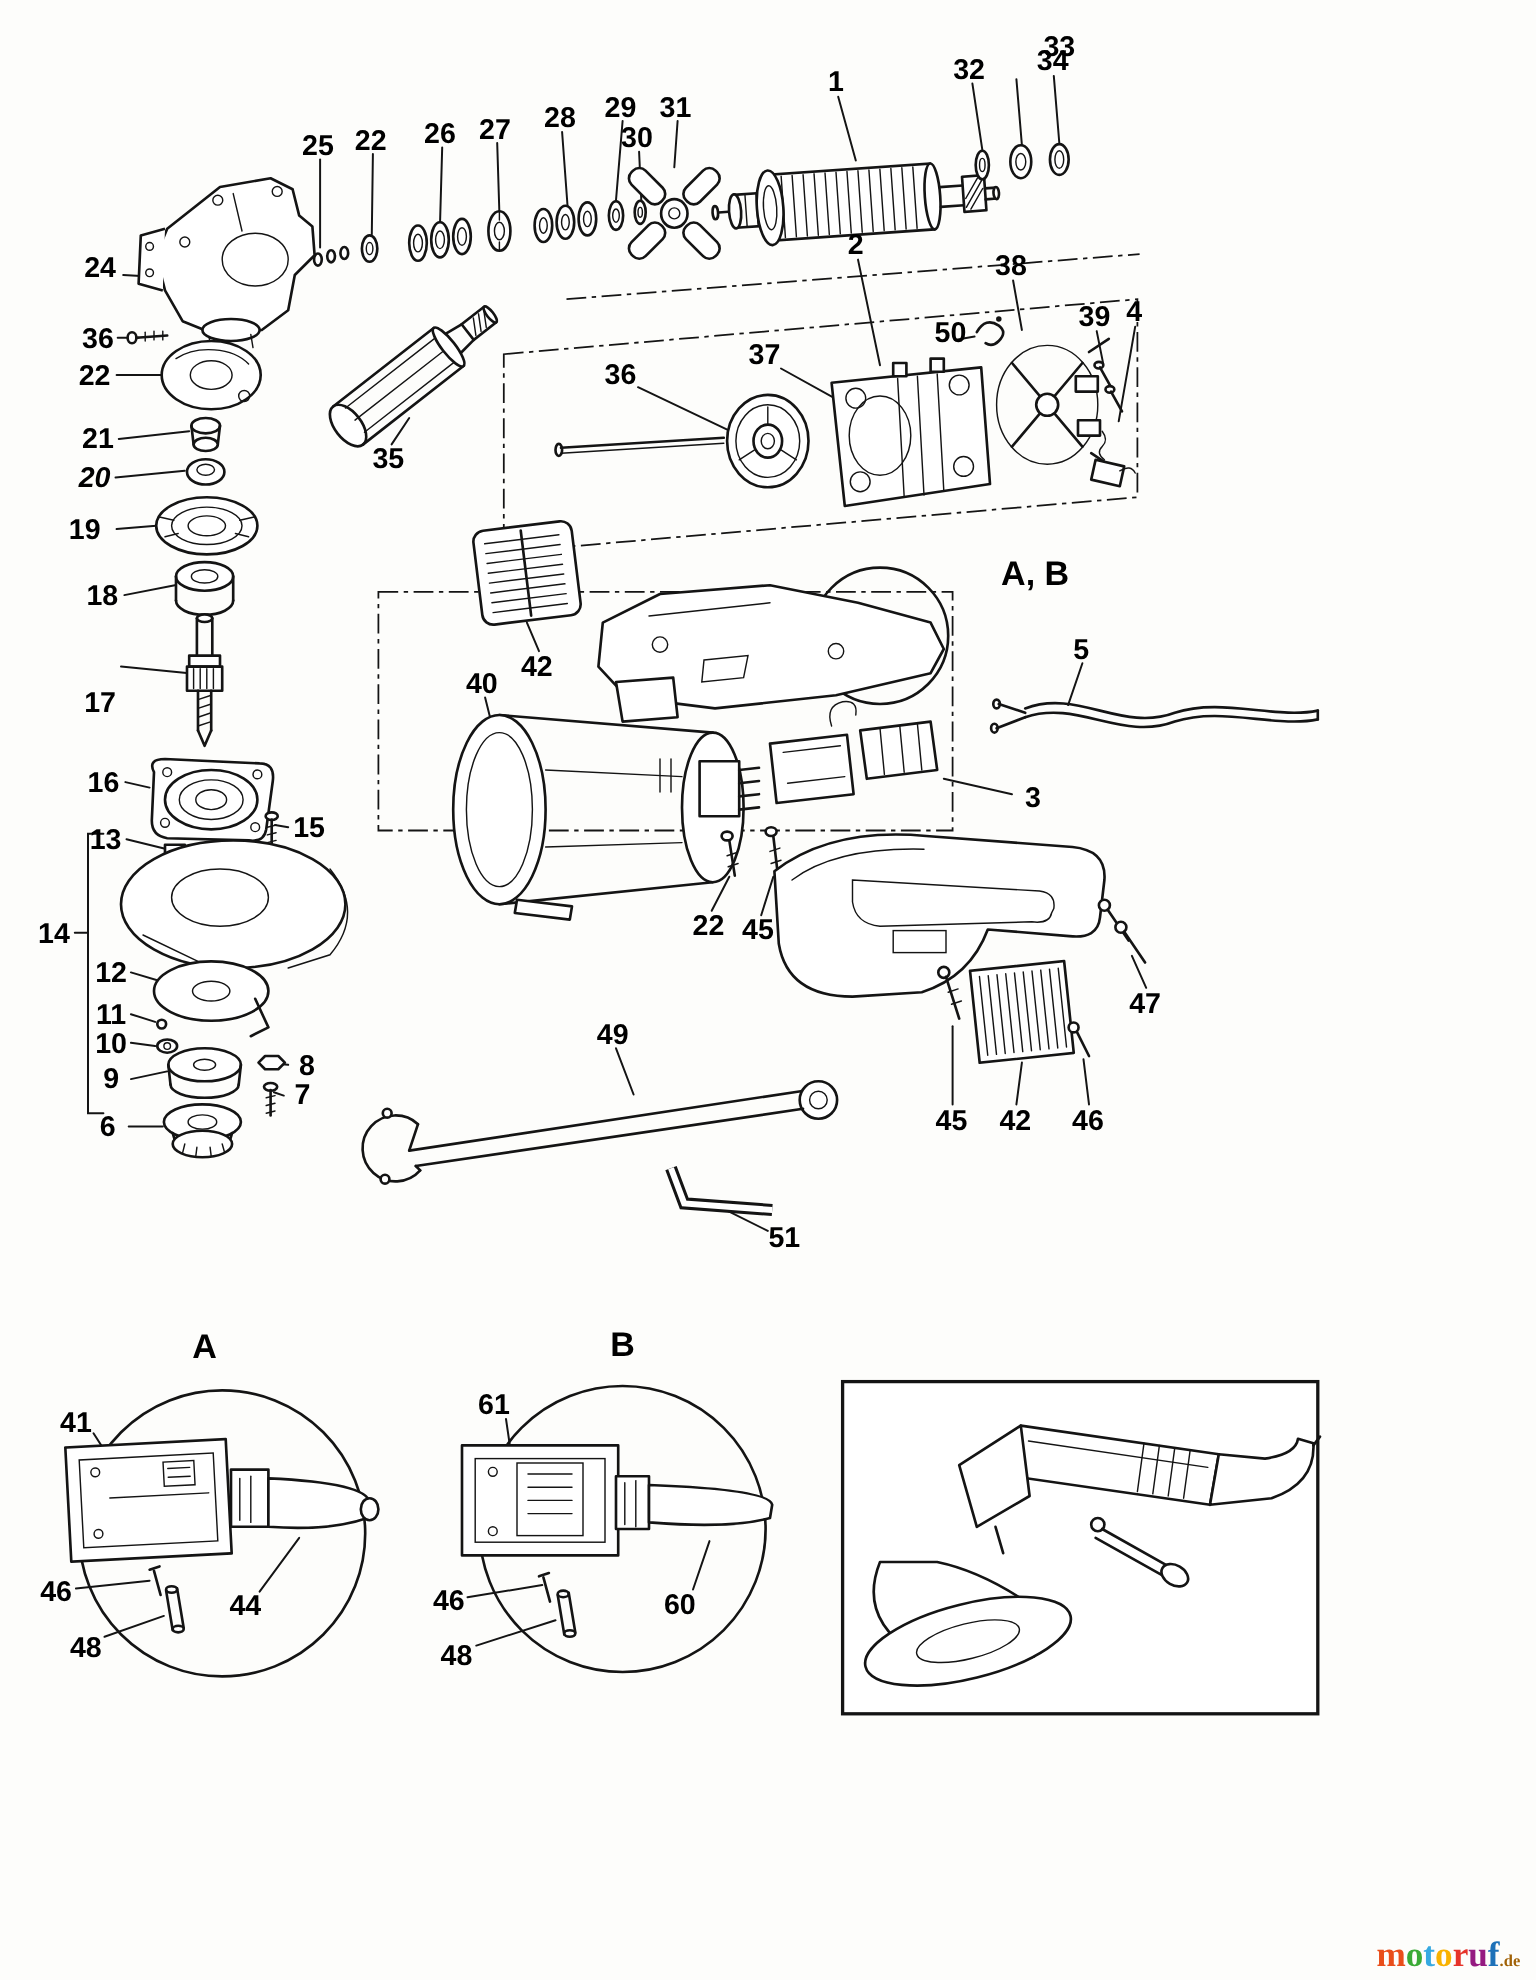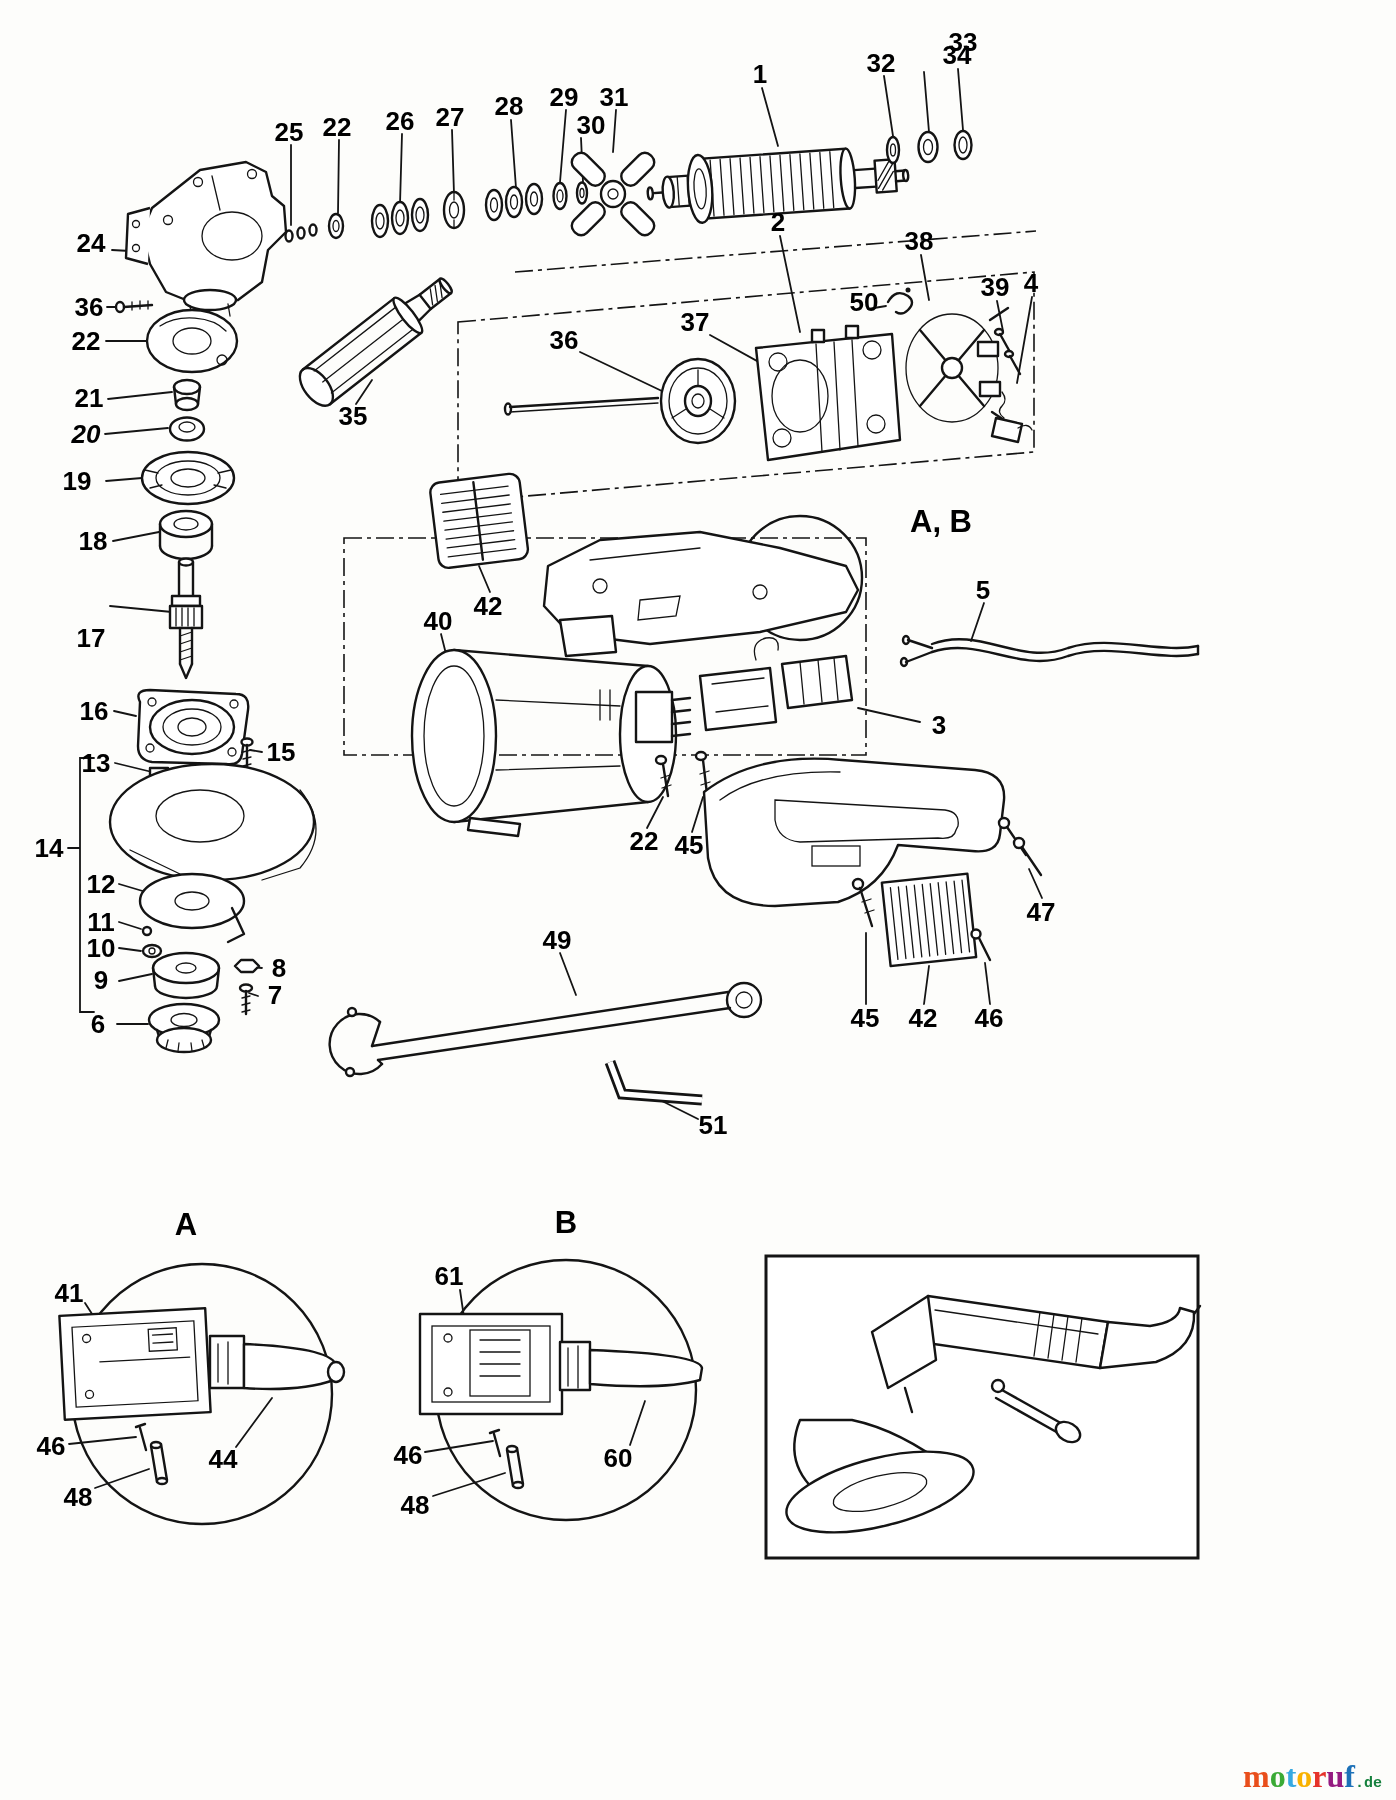--- a/index.html
+++ b/index.html
@@ -22,21 +22,21 @@
     font-weight:bold;font-size:26px;line-height:1;color:#000;
     white-space:nowrap;letter-spacing:0;
   }
   .callout.large{font-size:31px;}
   
   .logo{
     position:absolute;right:14px;bottom:8px;
     font-family:"Liberation Serif",serif;font-weight:bold;font-size:32px;line-height:1;
     white-space:nowrap;cursor:pointer;
   }
-  .logo .suffix{font-size:15px;color:#15803d;font-family:Liberation Mono, monospace;font-weight:bold;}
+  .logo .suffix{font-size:15px;color:#a16207;font-family:Liberation Serif, serif;font-weight:bold;}
 </style>
 </head>
 <body>
 
 <div class="canvas">
 
   <svg class="art" viewBox="0 0 1396 1800" xmlns="http://www.w3.org/2000/svg">
 
     <g class="ld">
       <line x1="762" y1="88" x2="778" y2="146"></line>
@@ -570,21 +570,21 @@
     </g>
   </svg>
 
   <div>
       <div class="callout" style="left: 289px; top: 132px;">25</div>
       <div class="callout" style="left: 337px; top: 127px;">22</div>
       <div class="callout" style="left: 400px; top: 121px;">26</div>
       <div class="callout" style="left: 450px; top: 117px;">27</div>
       <div class="callout" style="left: 509px; top: 106px;">28</div>
       <div class="callout" style="left: 564px; top: 97px;">29</div>
-      <div class="callout" style="left: 579px; top: 125px; margin-left: 12px;">30</div>
+      <div class="callout" style="left: 579px; top: 125px;">30</div>
       <div class="callout" style="left: 614px; top: 97px;">31</div>
       <div class="callout" style="left: 760px; top: 74px;">1</div>
       <div class="callout" style="left: 881px; top: 63px;">32</div>
       <div class="callout" style="left: 922px; top: 42px; margin-left: 41px;">33</div>
       <div class="callout" style="left: 957px; top: 55px;">34</div>
       <div class="callout" style="left: 91px; top: 243px;">24</div>
       <div class="callout" style="left: 89px; top: 307px;">36</div>
       <div class="callout" style="left: 86px; top: 341px;">22</div>
       <div class="callout" style="left: 89px; top: 398px;">21</div>
       <div class="callout" style="left: 86px; top: 434px; font-style: italic;">20</div>

